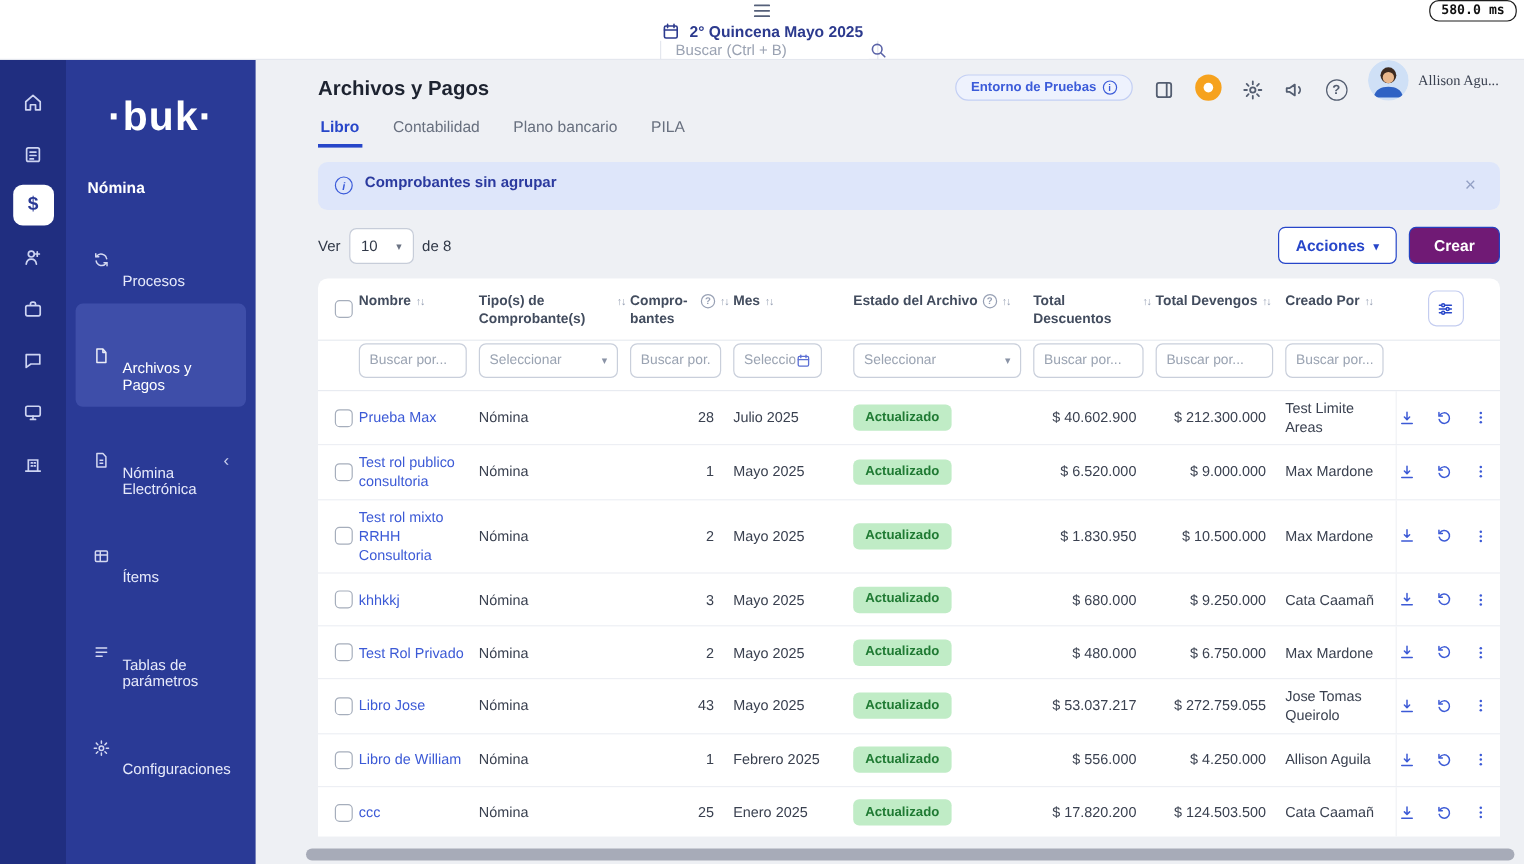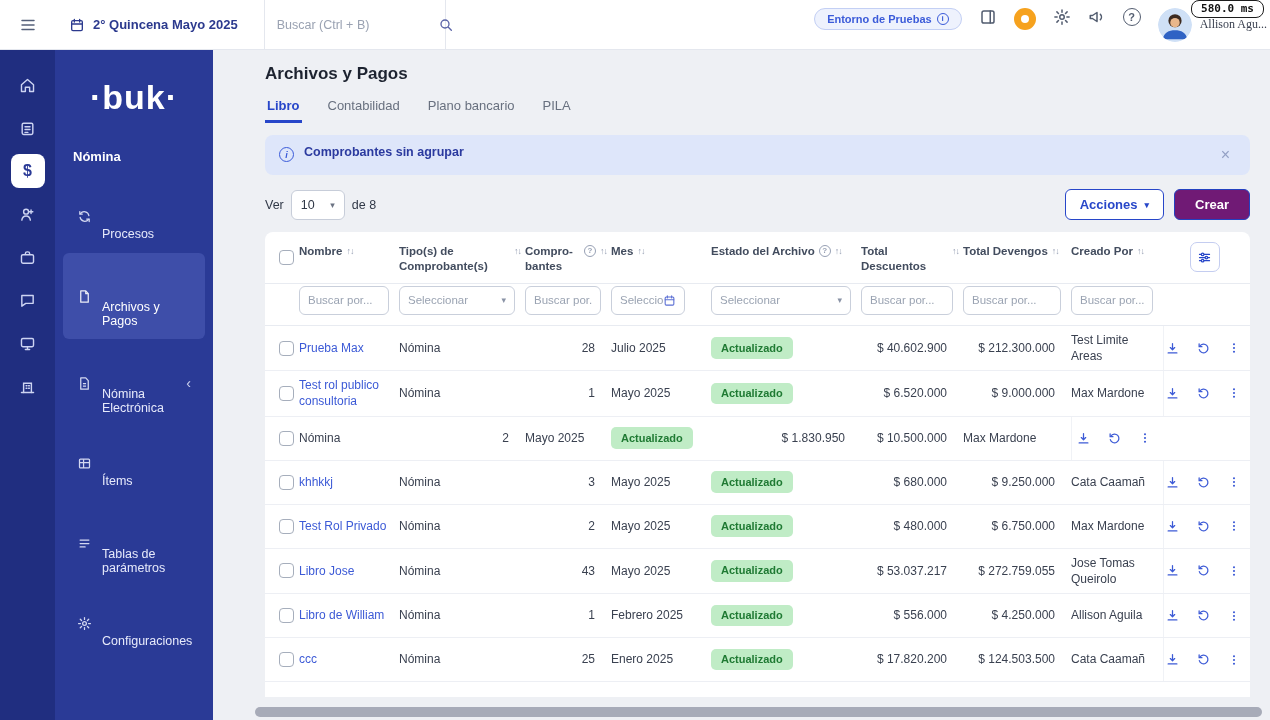--- a/index.html
+++ b/index.html
@@ -1,28 +1,28 @@
 <!DOCTYPE html>
 <html lang="es"><head>
 <meta charset="utf-8">
 <style>
   * { margin:0; padding:0; box-sizing:border-box; }
   html,body { width:1270px; height:720px; overflow:hidden; }
   body { font-family:"Liberation Sans", sans-serif; font-size:12px; color:#3a4150; background:#eef0f4; position:relative; }
   svg { display:block; }
 
   
-  .topbar { position:absolute; top:0; left:0; right:0; height:50px; background:#fff; border-bottom:1px solid #e4e7ee; display:flex; align-items:center; z-index:10; }
+  .topbar { position:absolute; top:0; left:0; right:0; height:50px; background:#fff; border-bottom:1px solid #e4e7ee; display:flex; align-items:center; z-index:10;flex-direction:column; }
   .hamburger { width:55px; display:flex; justify-content:center; cursor:pointer; color:#55607a; }
   .period { display:flex; align-items:center; gap:8px; color:#2c3a8e; font-size:13px; font-weight:600; padding:0 14px; cursor:pointer; }
   .searchwrap { height:50px; width:182px; border-left:1px solid #e4e7ee; border-right:1px solid #e4e7ee; display:flex; align-items:center; padding:0 12px; margin-left:12px; }
   .searchwrap input { border:none; outline:none; flex:1; font-size:12.5px; color:#3a4150; font-family:inherit; }
   .searchwrap input::placeholder { color:#9aa2b2; }
   .search-ic { color:#5b64a8; }
-  .top-right { margin-left:auto; display:flex; align-items:flex-start; gap:17px; padding-right:3px; }
+  .top-right { margin-left:auto; display:flex; align-items:flex-end; gap:17px; padding-right:21px; }
   .env-badge { background:#eef2fd; border:1px solid #c3cff4; color:#3b5bd9; font-size:11px; font-weight:600; padding:4px 12px; border-radius:12px; display:flex; align-items:center; gap:5px; cursor:pointer; }
   .env-info { width:12px; height:12px; border:1px solid #3b5bd9; border-radius:50%; font-size:8px; display:flex; align-items:center; justify-content:center; }
   .tb-ic { color:#535d70; cursor:pointer; }
   .assistant { width:22px; height:22px; border-radius:50%; background:#f6a21e; display:flex; align-items:center; justify-content:center; cursor:pointer; }
   .assistant::after { content:""; width:8px; height:8px; border-radius:50%; background:#fff; }
   .help-circle { width:18px; height:18px; border:1.6px solid #535d70; border-radius:50%; color:#535d70; font-size:11px; font-weight:700; display:flex; align-items:center; justify-content:center; cursor:pointer; }
   .userbox { display:flex; align-items:center; gap:8px; cursor:pointer;font-family:Liberation Serif, serif; }
   .avatar { width:34px; height:34px; border-radius:50%; overflow:hidden; }
   .username { font-size:12px; color:#3a4150; max-width:72px; white-space:nowrap; overflow:hidden; }
   .latency { position:absolute; top:0; right:6px; background:#fff; border:1.5px solid #1d1d1d; border-radius:8px; padding:1px 9px 2px; font-family:"DejaVu Sans Mono", monospace; font-size:11px; font-weight:700; color:#111; z-index:60; }
@@ -459,20 +459,21 @@
                 <circle cx="12" cy="18.5" r="1.8"></circle>
               </svg>
       </span>
     </div>
   </div>
 
   <div class="grid trow">
     <div class="td td-check">
             <span class="checkbox"></span>
           </div>
+    <div class="td"><a class="rowlink">Test rol mixto RRHH Consultoria</a></div>
     <div class="td">Nómina</div>
     <div class="td num">2</div>
     <div class="td">Mayo 2025</div>
     <div class="td"><span class="badge">Actualizado</span></div>
     <div class="td num">$ 1.830.950</div>
     <div class="td num">$ 10.500.000</div>
     <div class="td">Max Mardone</div>
     <div class="td td-actions">
       <span class="act">
         <svg width="15" height="15" viewBox="0 0 24 24" fill="none" stroke="currentColor" stroke-width="2" stroke-linecap="round" stroke-linejoin="round">

